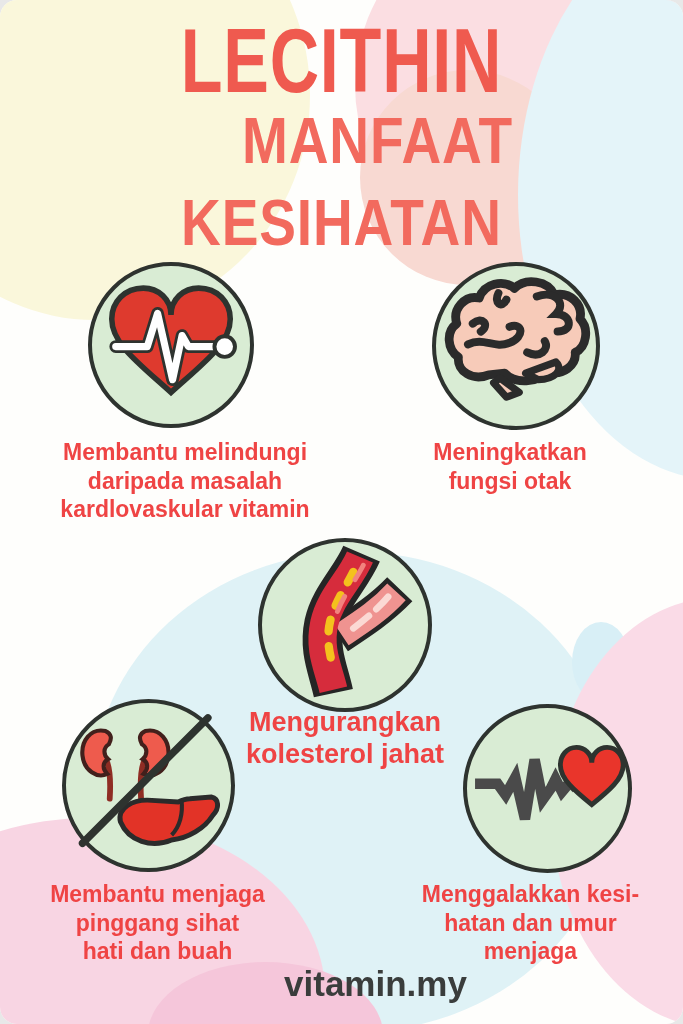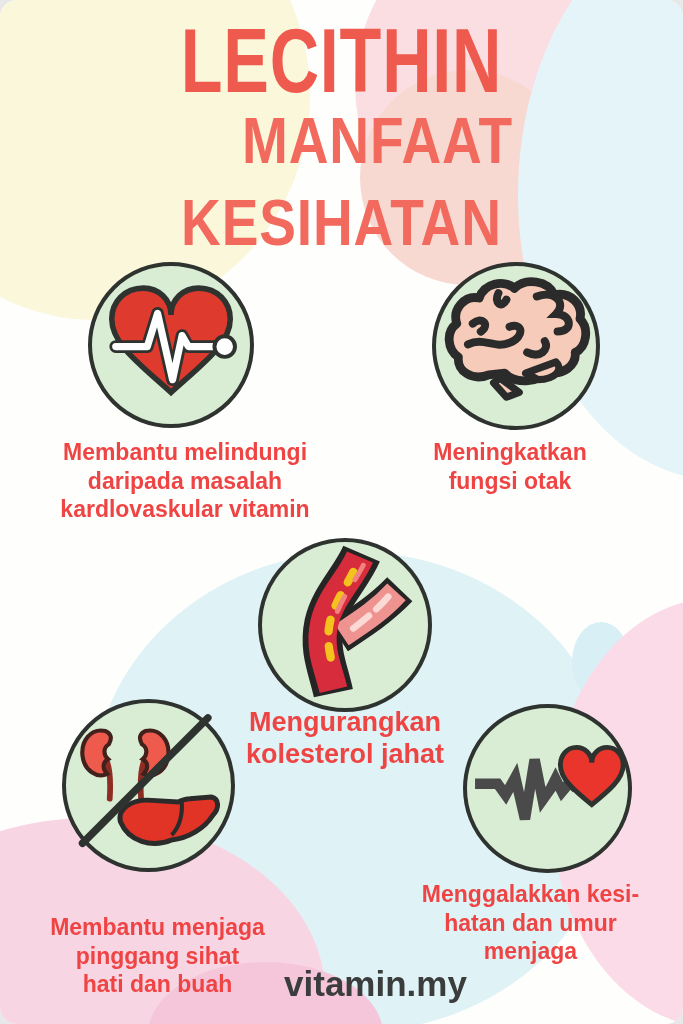--- a/index.html
+++ b/index.html
@@ -47,21 +47,21 @@
   .c5{left:463px;top:704px;width:169px;height:169px;}
 
   .caption{
     position:absolute;text-align:center;color:#ef4444;
     font-size:23px;font-weight:700;line-height:1.24;letter-spacing:0;
   }
   .cap-line{display:block;}
   .cap1{left:10px;top:438px;width:350px;}
   .cap2{left:375px;top:438px;width:270px;}
   .cap3{left:190px;top:706px;width:310px;font-size:27px;line-height:1.2;}
-  .cap4{left:5px;top:913px;width:305px;}
+  .cap4{left:5px;top:880px;width:305px;}
   .cap5{left:378px;top:880px;width:305px;}
 
   .footer{
     position:absolute;left:0;top:964px;width:100%;text-align:center;
     font-size:35px;font-weight:700;color:#3a3d3c;margin-left:34px;
   }
 </style>
 </head>
 <body>
 

